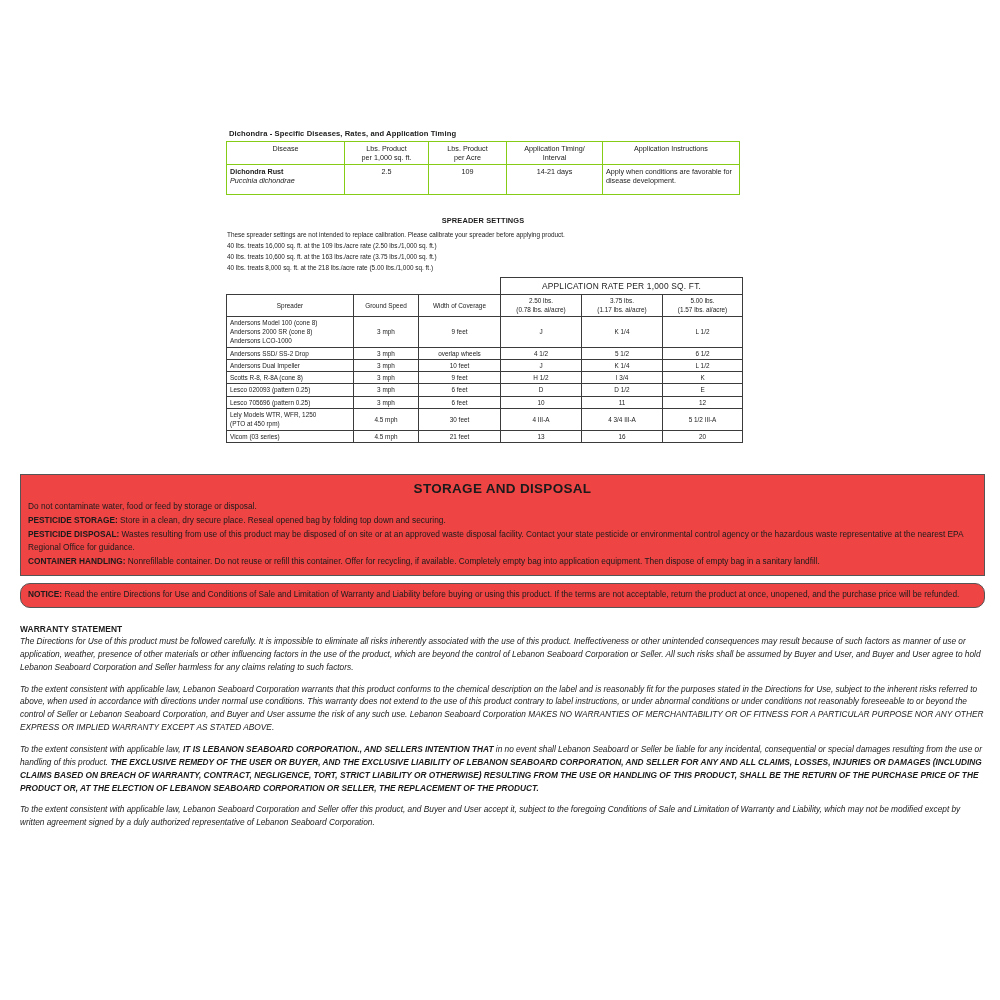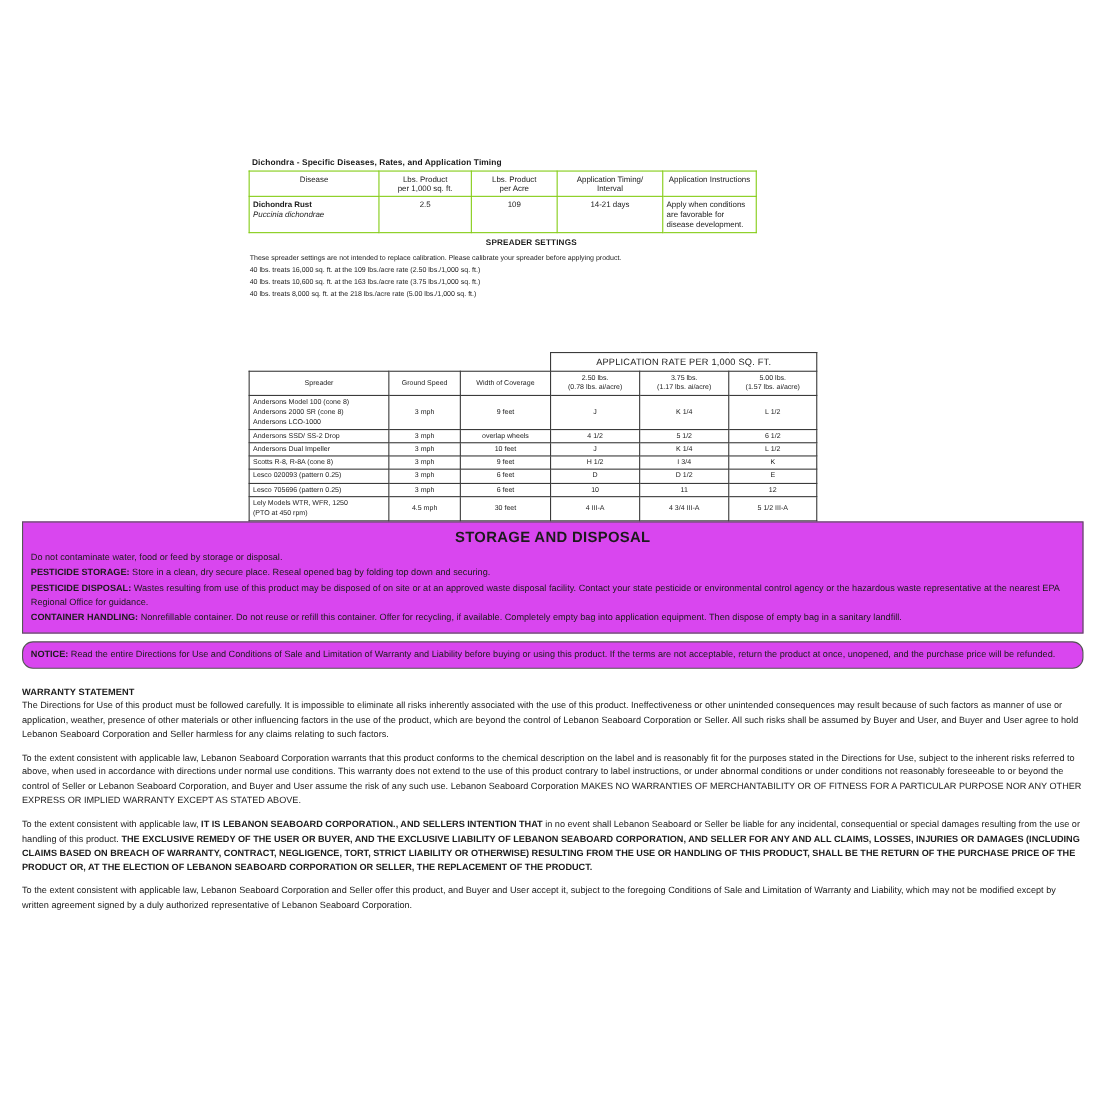--- a/index.html
+++ b/index.html
@@ -8,21 +8,21 @@
     width: 1000px; height: 1000px;
     background: #ffffff;
     font-family: "Liberation Sans", sans-serif;
     color: #1b1b1b;
     overflow: hidden;
   }
   .page { position: relative; width: 1000px; height: 1000px; }
 
   
   .disease-block {
-    position: absolute; left: 226px; top: 143px; width: 462px;
+    position: absolute; left: 226px; top: 129px; width: 514px;
   }
   .disease-caption {
     font-size: 7.6px; font-weight: bold; letter-spacing: .1px;
     padding: 0 0 2.5px 3px;
   }
   table.grid { border-collapse: collapse; width: 100%; }
   table.grid td, table.grid th {
     border: 1px solid #84cc16; font-size: 7.2px; font-weight: normal;
     vertical-align: top; padding: 2px 3px; line-height: 1.28;
   }
@@ -37,51 +37,51 @@
     position: absolute; left: 226px; top: 216px; width: 514px;
     text-align: center; font-size: 7.4px; font-weight: bold; letter-spacing: .15px;
   }
   .spreader-notes {
     position: absolute; left: 227px; top: 229px; width: 560px;
     font-size: 6.4px; line-height: 1.72;
   }
 
   
   .spreader-block { position: absolute; left: 226px; top: 277px; width: 516px; }
-  table.sp { border-collapse: collapse; width: 100%; table-layout: fixed; margin-top: 43px; }
+  table.sp { border-collapse: collapse; width: 100%; table-layout: fixed; }
   table.sp td, table.sp th {
     border: 1px solid #3b3b3b; font-size: 6.4px; font-weight: normal;
     padding: 1px 2px; line-height: 1.45; text-align: center; vertical-align: middle;
   }
   table.sp td.lbl { text-align: left; padding-left: 3px; }
   .sp .blank { border: 0; }
   .sp-apphdr { font-size: 8.4px !important; font-weight: normal; letter-spacing: .2px; padding: 2px 0 !important; }
   .sp-sub { font-size: 6.3px; }
   .sp-sub span { display: block; }
   .sp th.colh { font-size: 6.4px; }
   .tall3 { height: 28px; }
   .tall2 { height: 21px; }
   .r1 { height: 11.5px; }
 
   
   .boxwrap { position: absolute; left: 20px; width: 965px; }
   .box {
-    border: 1.2px solid #555; padding: 5px 7px 6px 7px; background: #d946ef;
+    border: 1.2px solid #555; padding: 5px 7px 6px 7px; background: #ef4444;
   }
   .box-title {
     text-align: center; font-weight: bold; font-size: 13.5px;
     letter-spacing: .3px; margin: 1px 0 4px 0;
   }
   .p { font-size: 8.3px; line-height: 1.56; margin: 0 0 1px 0; text-align: left; }
   .p b { font-weight: bold; }
   .legal { position: absolute; left: 20px; width: 965px; }
   .legal h4 {
     font-size: 8.4px; font-weight: bold; margin: 0 0 1px 0; letter-spacing: .1px;
   }
-  .legal .p { margin-bottom: 9px; line-height: 1.55; }
+  .legal .p { margin-bottom: 9px; line-height: 1.55; font-style: italic; }
   .legal .p.last { margin-bottom: 0; }
 </style>
 </head>
 <body>
 
 <div class="page">
 
   <div class="disease-block">
     <div class="disease-caption">Dichondra - Specific Diseases, Rates, and Application Timing</div>
     <table class="grid">

